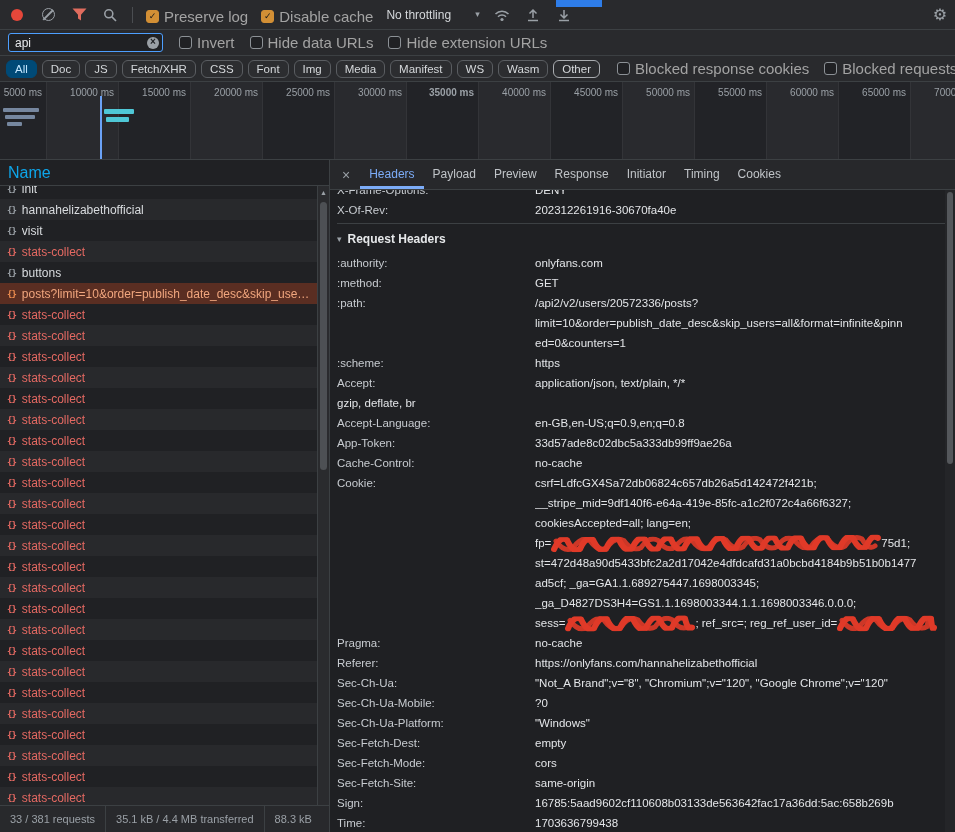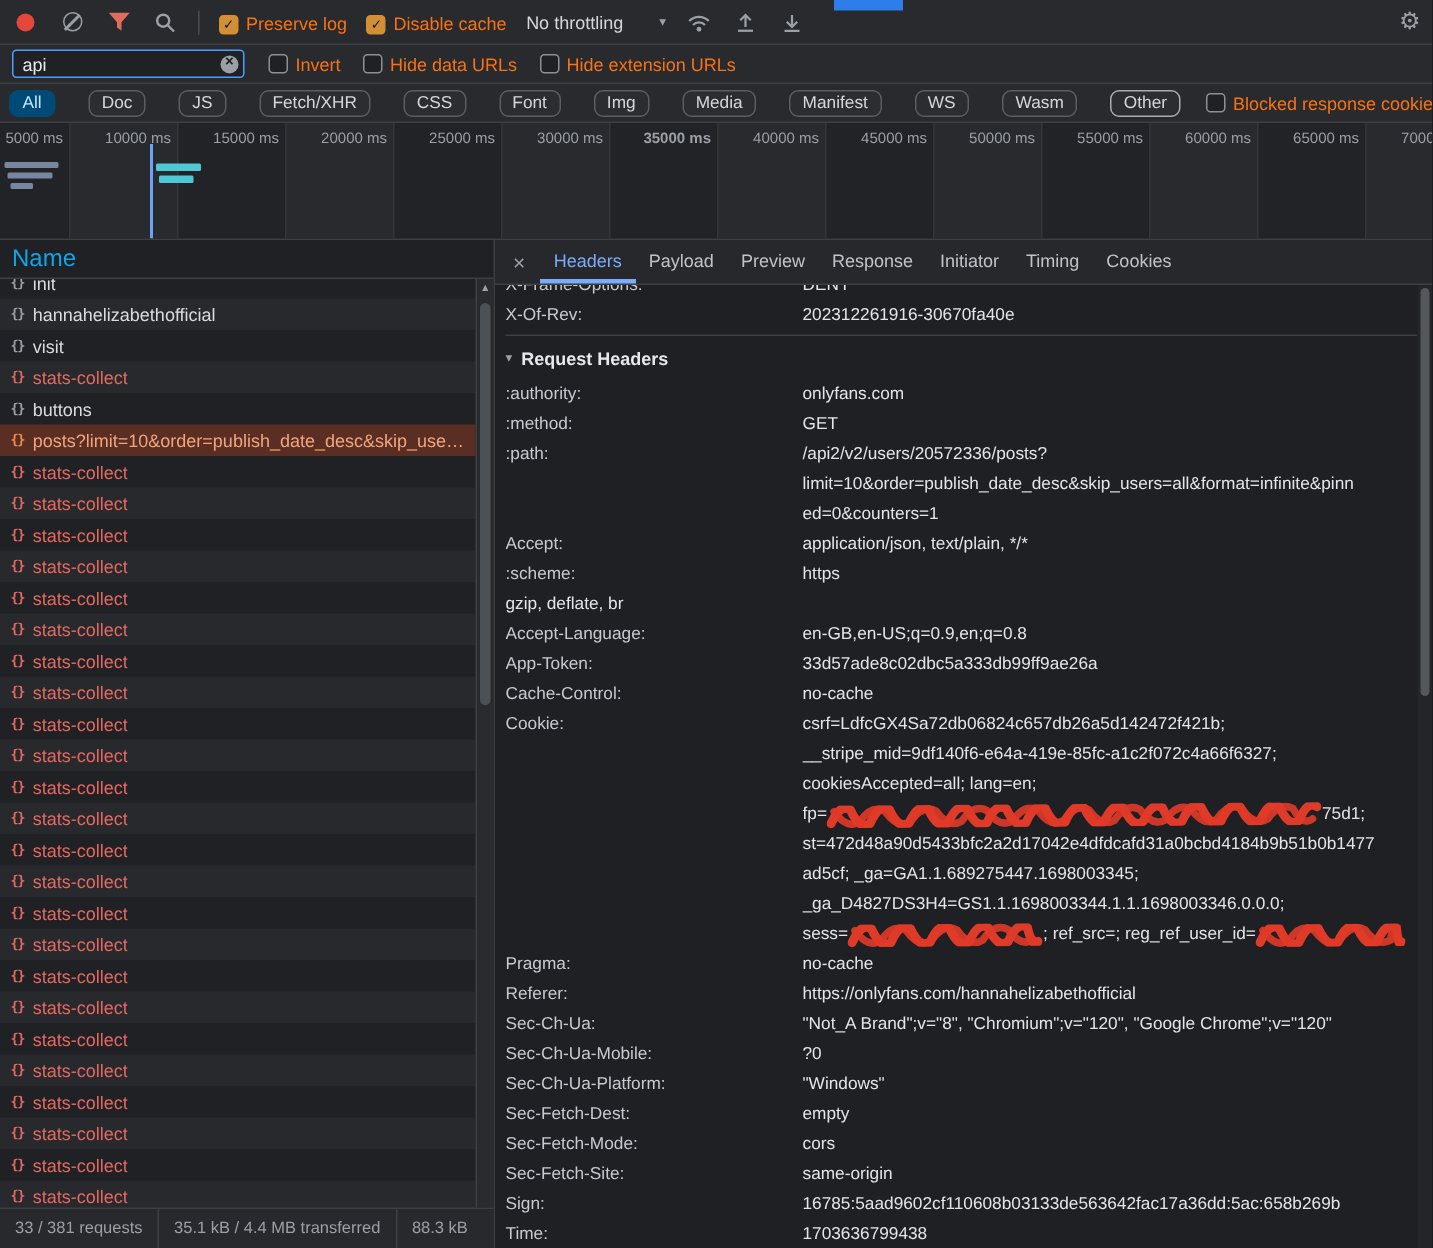--- a/index.html
+++ b/index.html
@@ -13,31 +13,31 @@
   .tb2{height:26px;padding:0 8px;gap:16px}
   .tb3{height:26px;padding:0 6px}
   .icon-btn{display:inline-flex;width:18px;height:18px;align-items:center;justify-content:center;flex:none}
   .rec-dot{width:12px;height:12px;border-radius:50%;background:#e5473a}
   .no-sign{width:13px;height:13px;border:1.5px solid #9aa0a6;border-radius:50%;position:relative}
   .no-sign::after{content:"";position:absolute;width:14px;height:1.5px;background:#9aa0a6;top:4.6px;left:-1.9px;transform:rotate(-45deg)}
   .vdiv{width:1px;height:16px;background:#4a4d51;flex:none}
   .cb-wrap{display:inline-flex;align-items:center;gap:5px;flex:none}
   .cb{width:13px;height:13px;border:1.5px solid #8c9196;border-radius:3px;display:inline-flex;align-items:center;justify-content:center;font-size:9px;line-height:1;color:transparent;flex:none;background:#202124}
   .cb-checked{background:#d28f35;border-color:#d28f35;color:#17181a;font-weight:bold}
-  .cb-label{font-size:12px;color:#f97316;white-space:nowrap}
+  .cb-label{font-size:15px;color:#a3a3a3;white-space:nowrap}
   .throttle{display:inline-flex;align-items:center;gap:24px;color:#d5d8db;font-size:12px;flex:none}
   .caret{color:#9aa0a6;font-size:9px;line-height:1}
   .gear{font-size:16px;color:#9aa0a6;line-height:1}
   .spacer{flex:1}
   .blue-artifact{position:absolute;left:556px;top:0;width:46px;height:7px;background:#2e7de9}
   .filter-wrap{position:relative;display:inline-flex;flex:none}
   .filter-input{width:155px;height:19px;background:#202124;border:1.5px solid #4d9fff;border-radius:3px;color:#e8eaed;font-size:12px;font-family:inherit;padding:0 20px 0 6px;outline:none}
   .clear-x{position:absolute;right:4px;top:3.5px;width:12px;height:12px;border-radius:50%;background:#9aa0a6;display:inline-flex;align-items:center;justify-content:center}
   .clear-x span{color:#202124;font-size:10px;line-height:1;font-weight:bold;margin-top:-1px}
-  .chips{display:inline-flex;align-items:center;gap:22px}
+  .chips{display:inline-flex;align-items:center;gap:5px}
   .chip{padding:2px 8px;border:1px solid #5a5d61;border-radius:6px;font-size:11.5px;color:#d5d8db;background:#2c2d30;white-space:nowrap;flex:none}
   .chip-selected{background:#004a77;border-color:#004a77;color:#c2e7ff}
   .chip-outlined{border-color:#a9acb0}
   .cbrow{display:inline-flex;align-items:center;gap:15px}
   .tb3 .cbrow{margin-left:17px}
 
   
   .overview{position:relative;height:78px;background:#222327;border-bottom:1px solid #3c4043;overflow:hidden;flex:none}
   .tl-label{position:absolute;top:5px;width:68px;text-align:right;font-size:10px;color:#9aa0a6;white-space:nowrap}
   .tl-grid{position:absolute;top:0;bottom:0;width:1px;background:#333438}
@@ -427,29 +427,29 @@
             </div>
             <div class="hrow">
               <span class="hname">:path:</span>
               <span class="hval">
                 <div class="vline">/api2/v2/users/20572336/posts?</div>
                 <div class="vline">limit=10&amp;order=publish_date_desc&amp;skip_users=all&amp;format=infinite&amp;pinn</div>
                 <div class="vline">ed=0&amp;counters=1</div>
               </span>
             </div>
             <div class="hrow">
+              <span class="hname">:scheme:</span>
+              <span class="hval">
+                <div class="vline">https</div>
+              </span>
+            </div>
+            <div class="hrow">
               <span class="hname">Accept:</span>
               <span class="hval">
                 <div class="vline">application/json, text/plain, */*</div>
-              </span>
-            </div>
-            <div class="hrow">
-              <span class="hname">:scheme:</span>
-              <span class="hval">
-                <div class="vline">https</div>
               </span>
             </div>
             <div class="hrow">
               <span class="hval">
                 <div class="vline">gzip, deflate, br</div>
               </span>
             </div>
             <div class="hrow">
               <span class="hname">Accept-Language:</span>
               <span class="hval">

